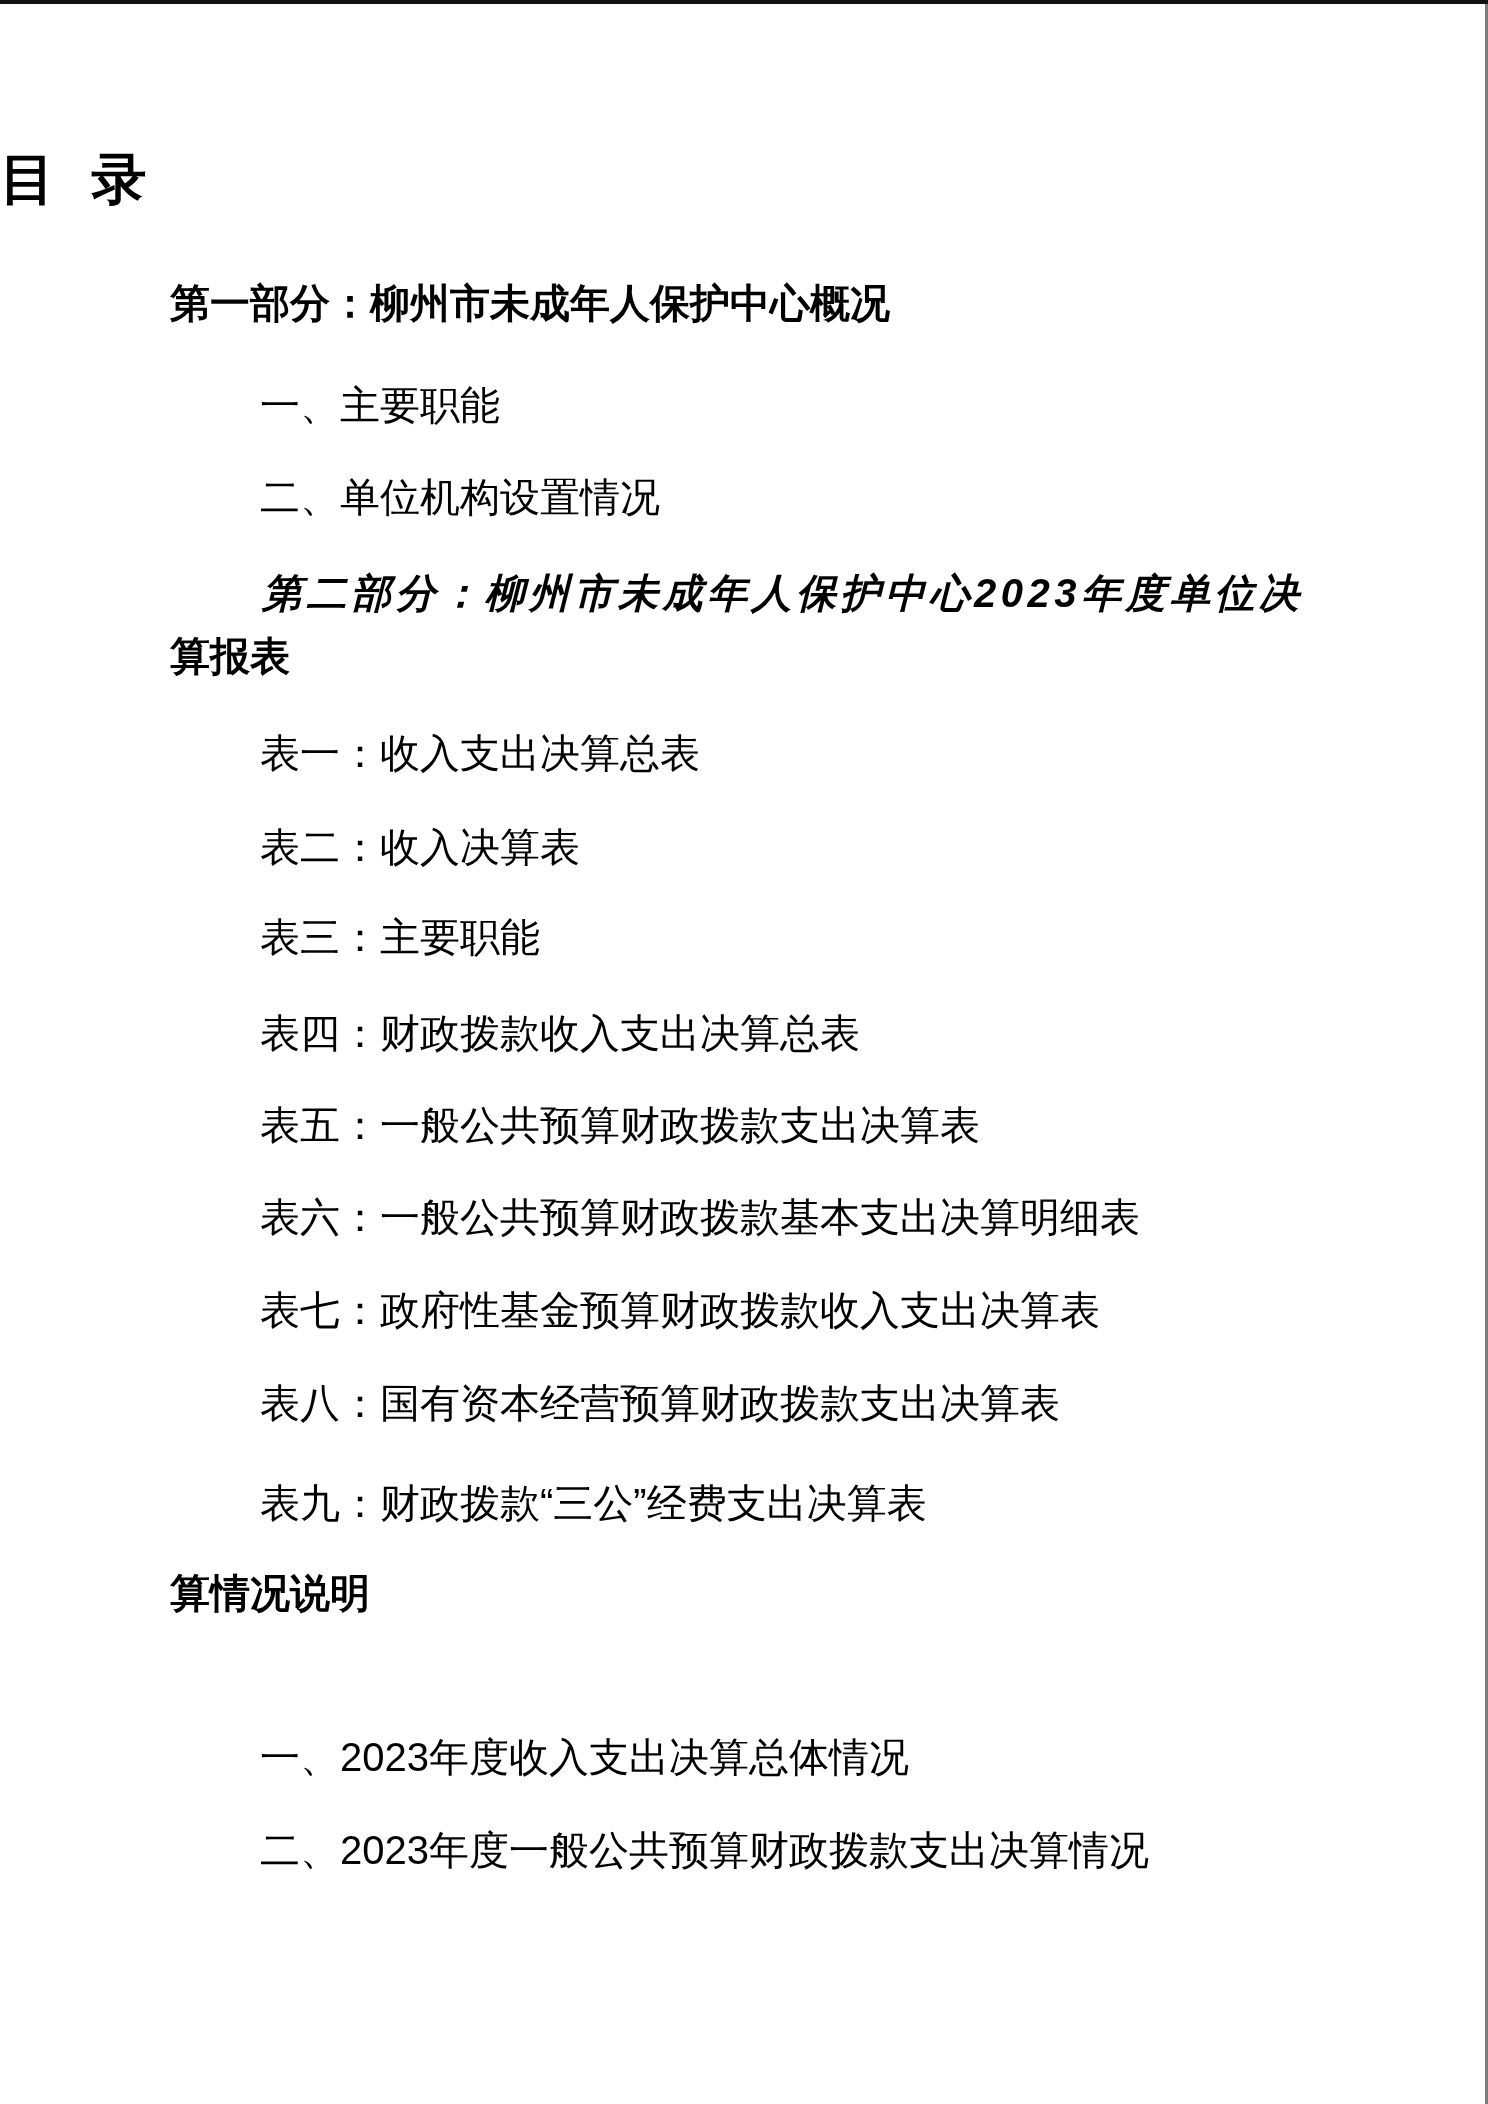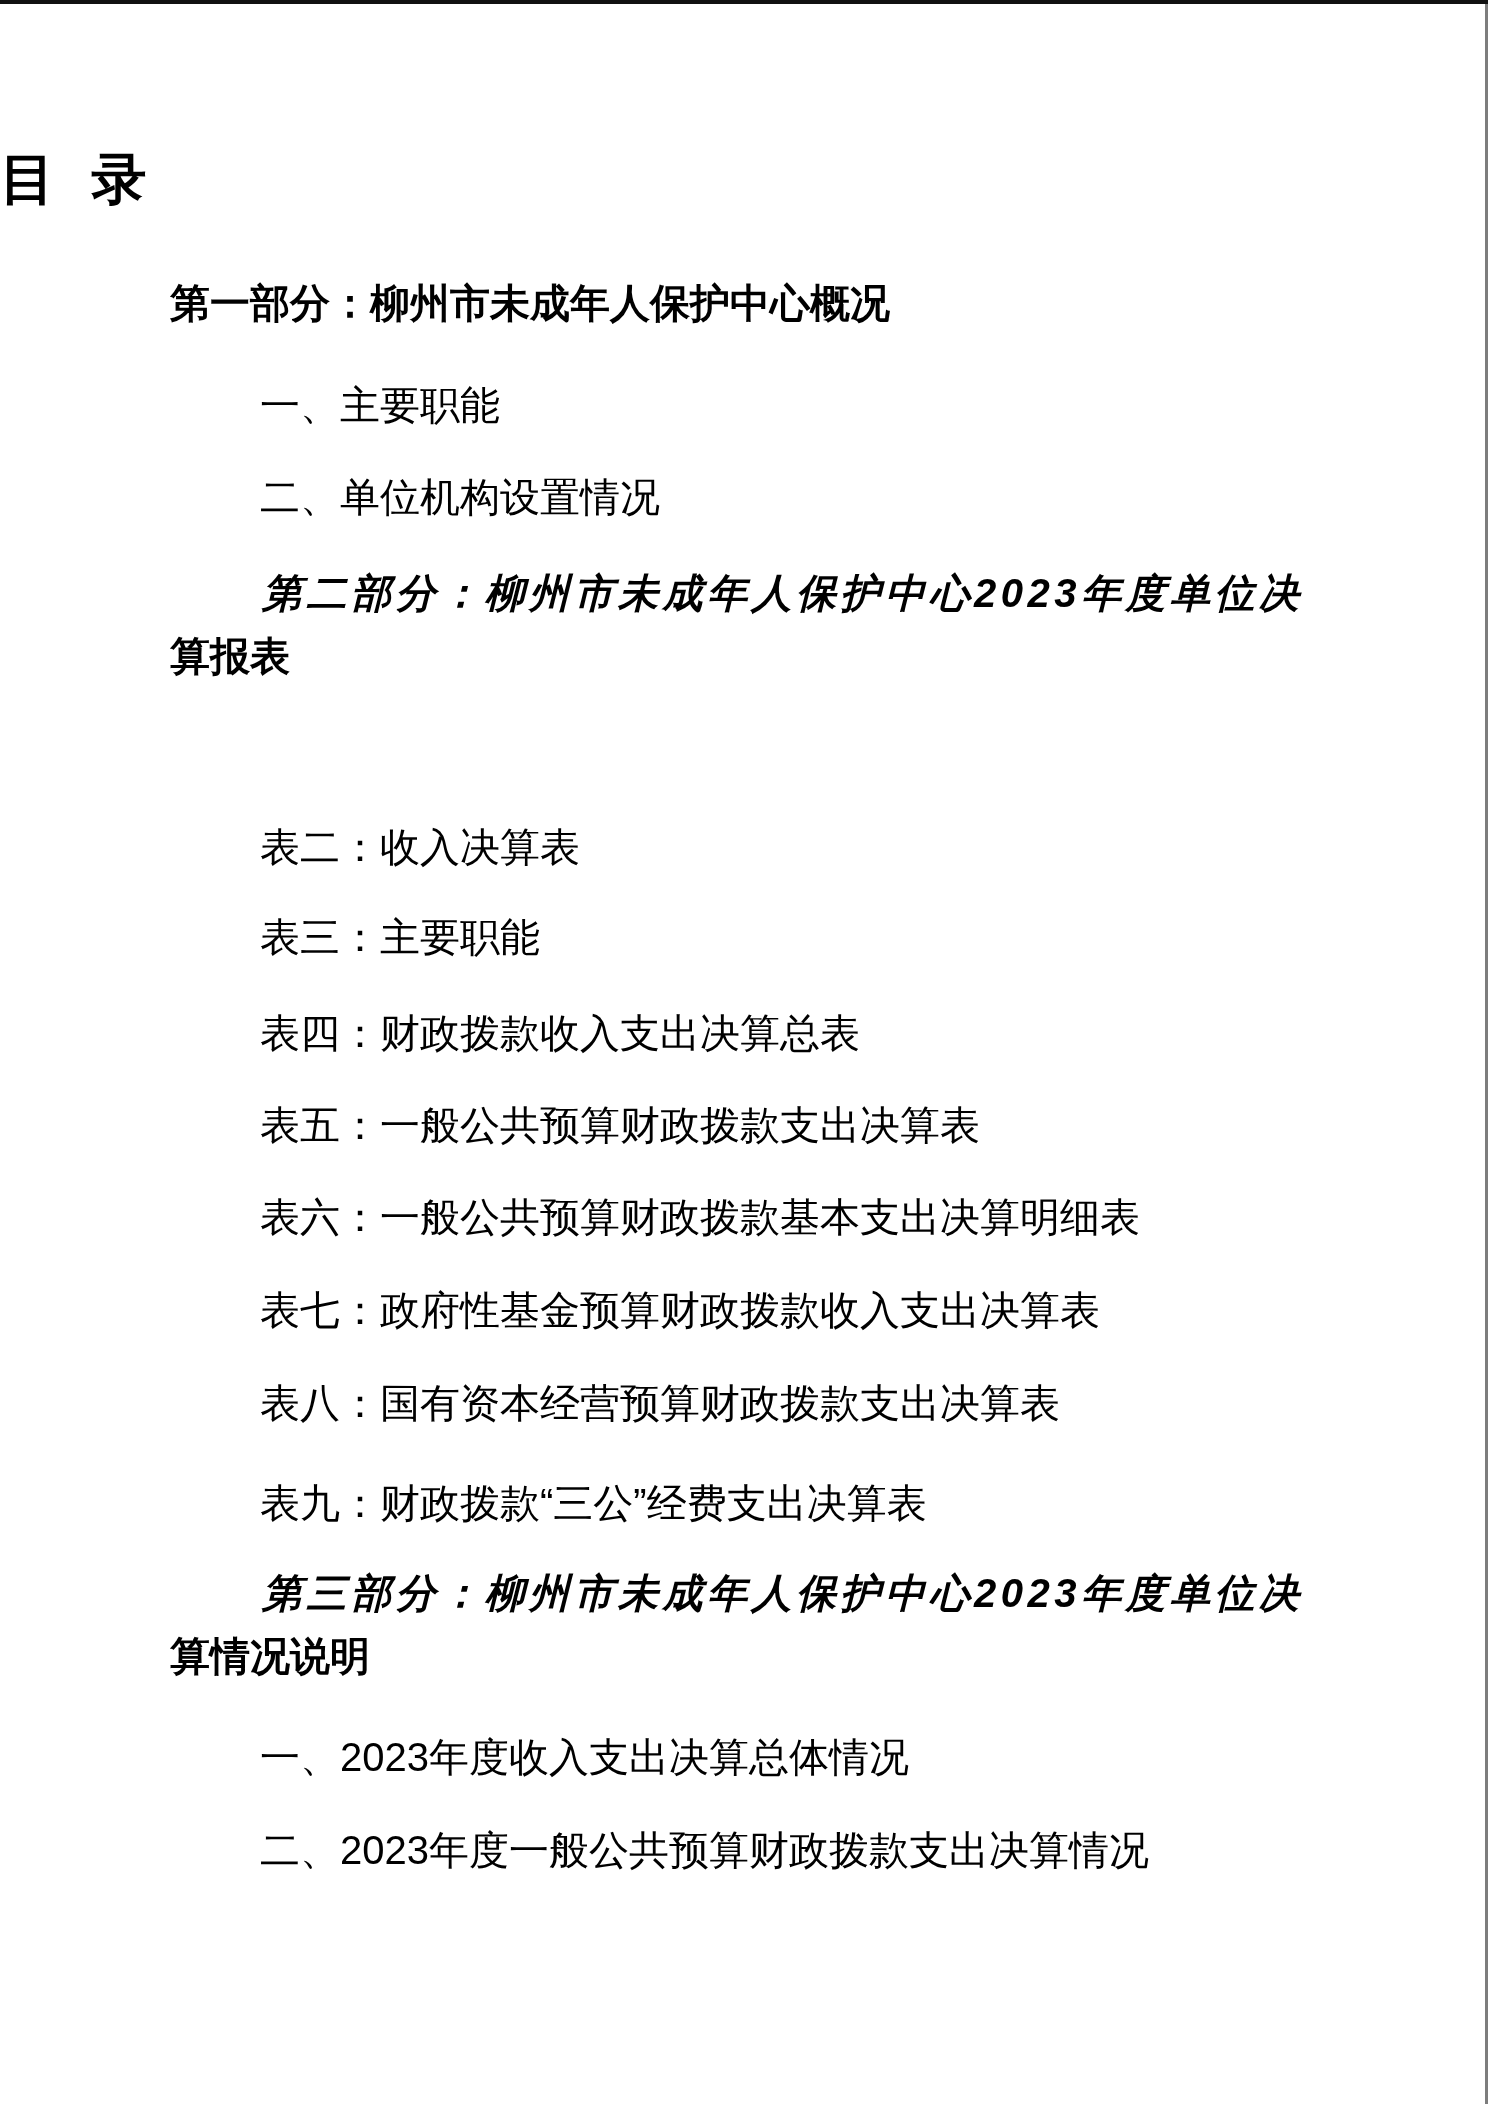--- a/index.html
+++ b/index.html
@@ -78,39 +78,39 @@
 
   <div class="para item" style="top:374px">一、主要职能</div>
 
   <div class="para item" style="top:466px">二、单位机构设置情况</div>
 
   <div class="para heading" style="top:562px">
     <span class="line first stretch">第二部分：柳州市未成年人保护中心2023年度单位决</span>
     <span class="line">算报表</span>
   </div>
 
+  <div class="para item" style="top:722px">表一：收入支出决算总表</div>
 
   <div class="para item" style="top:816px">表二：收入决算表</div>
 
   <div class="para item" style="top:906px">表三：主要职能</div>
 
   <div class="para item" style="top:1002px">表四：财政拨款收入支出决算总表</div>
 
   <div class="para item" style="top:1094px">表五：一般公共预算财政拨款支出决算表</div>
 
   <div class="para item" style="top:1186px">表六：一般公共预算财政拨款基本支出决算明细表</div>
 
   <div class="para item" style="top:1279px">表七：政府性基金预算财政拨款收入支出决算表</div>
 
   <div class="para item" style="top:1372px">表八：国有资本经营预算财政拨款支出决算表</div>
 
   <div class="para item" style="top:1472px">表九：财政拨款“三公”经费支出决算表</div>
 
   <div class="para heading" style="top:1562px">
-    <span class="line first stretch">第三部分：柳州市未成年人保护中心2023年度单位决</span>
     <span class="line">算情况说明</span>
   </div>
 
   <div class="para item" style="top:1726px">一、2023年度收入支出决算总体情况</div>
 
   <div class="para item" style="top:1819px">二、2023年度一般公共预算财政拨款支出决算情况</div>
 
 </div>
 
 </body></html>

